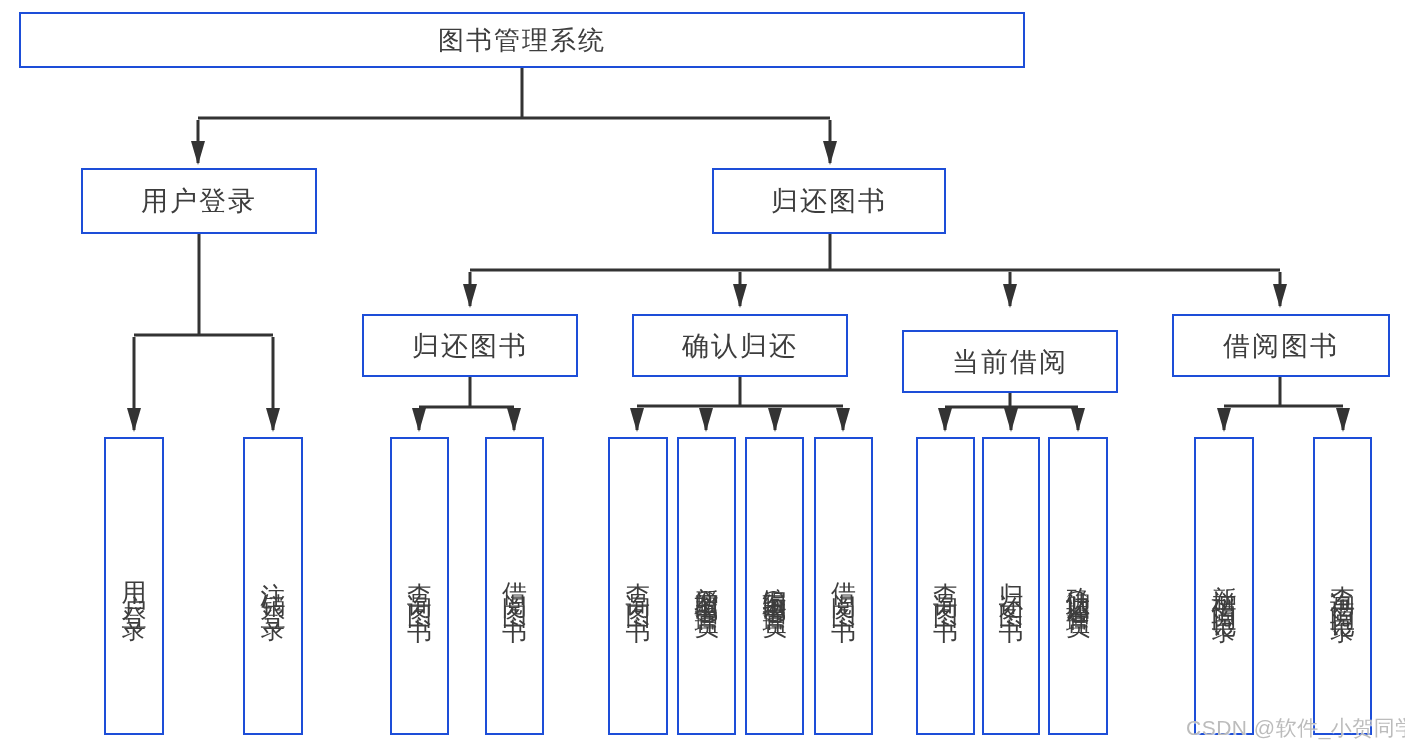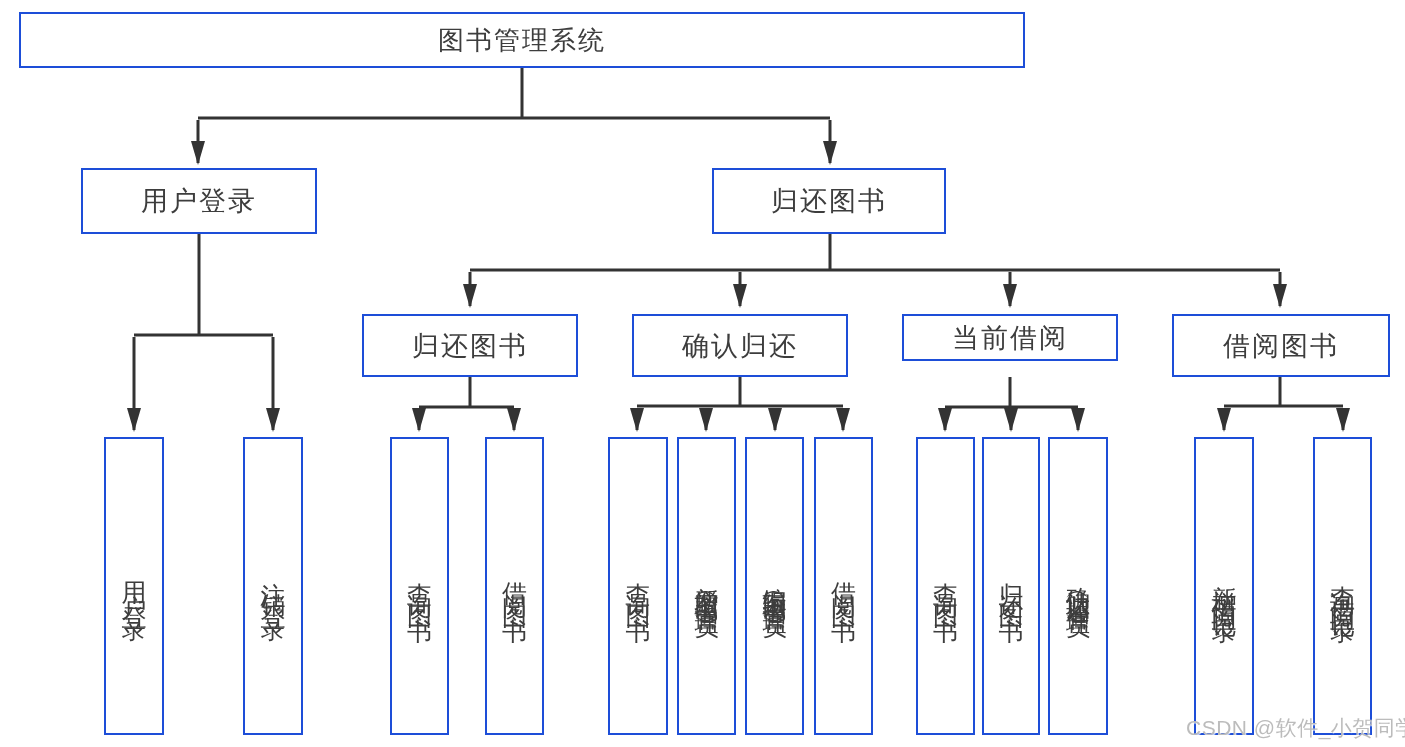--- a/index.html
+++ b/index.html
@@ -80,21 +80,21 @@
   <div class="box" style="left:712px;top:168px;width:234px;height:66px">
     <span class="hlabel">归还图书</span>
   </div>
 
   <div class="box" style="left:362px;top:314px;width:216px;height:63px">
     <span class="hlabel">归还图书</span>
   </div>
   <div class="box" style="left:632px;top:314px;width:216px;height:63px">
     <span class="hlabel">确认归还</span>
   </div>
-  <div class="box" style="left:902px;top:314px;width:216px;height:47px">
+  <div class="box" style="left:902px;top:330px;width:216px;height:63px">
     <span class="hlabel">当前借阅</span>
   </div>
   <div class="box" style="left:1172px;top:314px;width:218px;height:63px">
     <span class="hlabel">借阅图书</span>
   </div>
 
   <div class="box leaf sp4" style="left:104px;top:437px;width:60px;height:298px">
     <span>用户登录</span>
   </div>
   <div class="box leaf sp4" style="left:243px;top:437px;width:60px;height:298px">

